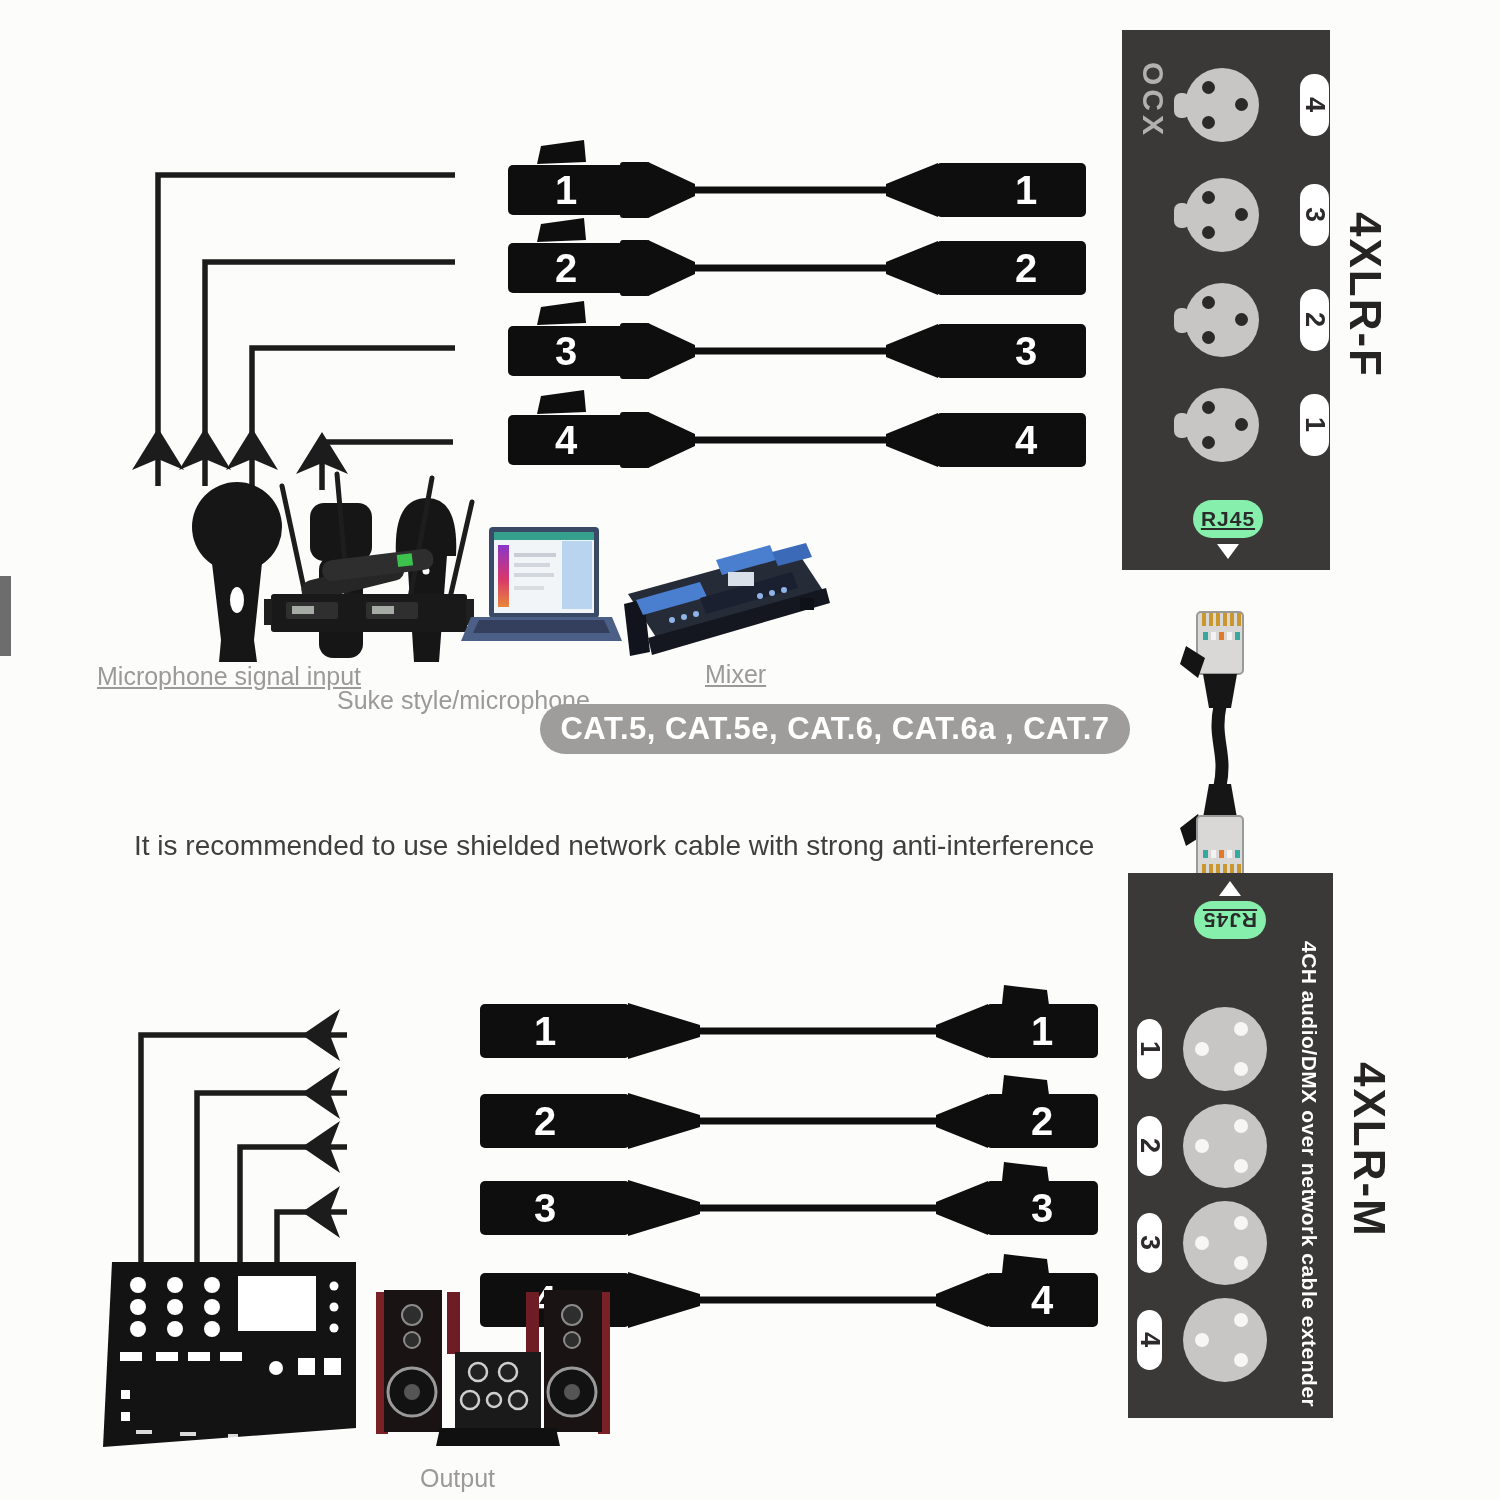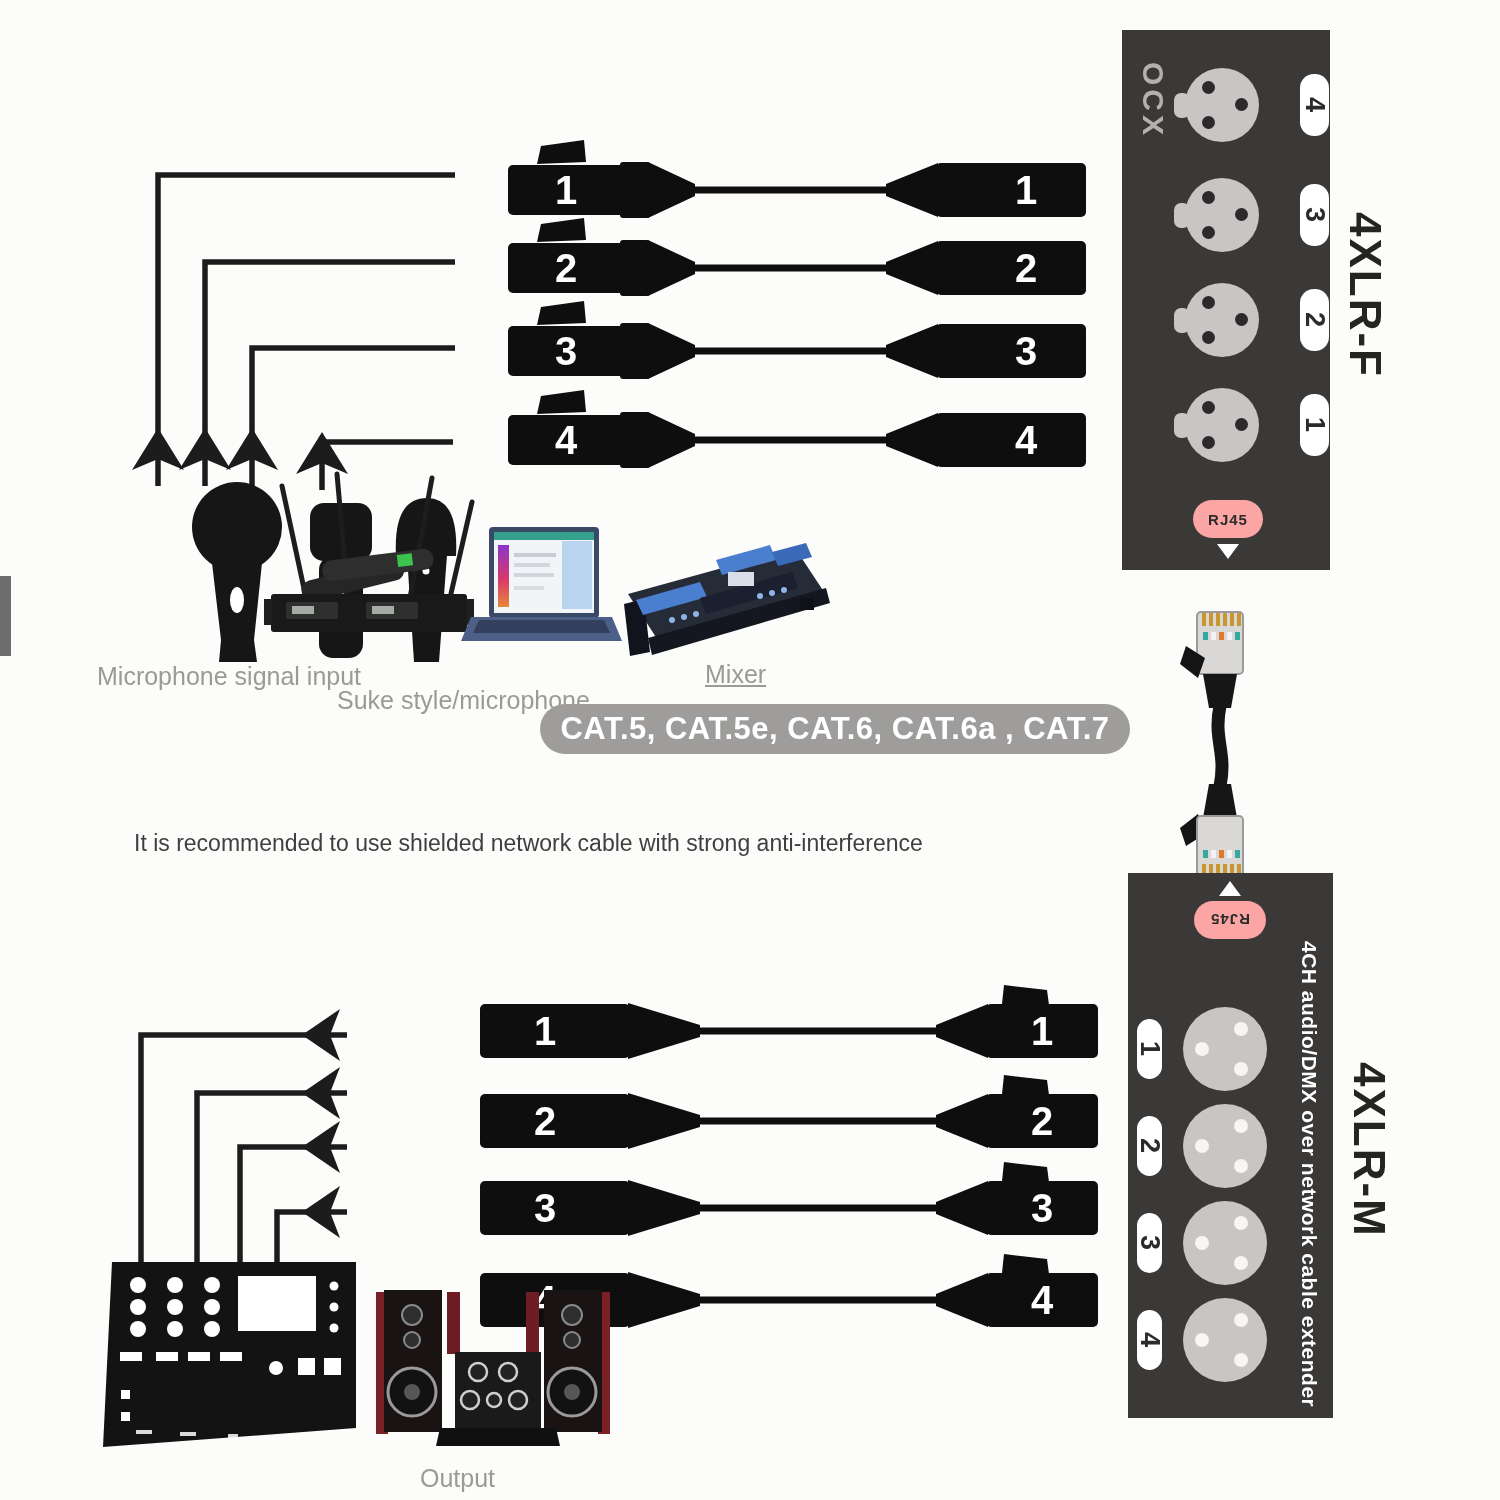--- a/index.html
+++ b/index.html
@@ -1,42 +1,42 @@
 <!DOCTYPE html>
 <html><head>
 <meta charset="utf-8">
 <style>
   html,body{margin:0;padding:0;background:#ffffff;}
   #canvas{position:relative;width:1500px;height:1500px;background:#fcfcfb;overflow:hidden;
           font-family:"Liberation Sans", sans-serif;}
   #diagram-svg{position:absolute;left:0;top:0;width:1500px;height:1500px;}
   .cnum{font-family:"Liberation Sans",sans-serif;font-weight:bold;font-size:40px;fill:#ffffff;text-anchor:middle;}
   .lbl{position:absolute;color:#9b9a98;font-size:25px;white-space:nowrap;}
-  .lbl-dark{position:absolute;color:#3f3f3f;font-size:23px;white-space:nowrap;}
+  .lbl-dark{position:absolute;color:#3f3f3f;font-size:28px;white-space:nowrap;}
   .cat-pill{position:absolute;left:540px;top:704px;width:590px;height:50px;border-radius:31px;
             background:#9e9d9c;color:#ffffff;font-weight:bold;font-size:31px;
             display:flex;align-items:center;justify-content:center;white-space:nowrap;letter-spacing:0.5px;}
   .cat-sub{position:absolute;left:560px;top:786px;width:590px;text-align:center;color:#9b9a98;font-size:25px;white-space:nowrap;}
   .panel{position:absolute;background:#3b3938;}
   #panel-top{left:1122px;top:30px;width:208px;height:540px;}
   #panel-bottom{left:1128px;top:873px;width:205px;height:545px;}
   .vtext{writing-mode:vertical-rl;white-space:nowrap;}
   .brand-ocx{position:absolute;left:14px;top:32px;color:#b3b1ae;font-size:30px;font-weight:600;letter-spacing:4px;}
   .xlr-circle{position:absolute;border-radius:50%;background:#c8c6c4;}
   .xlr-f{left:63px;width:74px;height:74px;}
   .xlr-m{left:55px;width:84px;height:84px;}
   .xlr-tab{position:absolute;left:-11px;top:25px;width:16px;height:25px;border-radius:7px;background:#c8c6c4;}
   .hole{position:absolute;border-radius:50%;background:#2b2929;width:13px;height:13px;}
   .pin{position:absolute;border-radius:50%;background:#f7f6f5;width:14px;height:14px;}
   .chpill{position:absolute;background:#ffffff;border-radius:14px;display:flex;align-items:center;justify-content:center;}
   .chpill-top{left:178px;width:29px;height:62px;}
   .chpill-bottom{left:9px;width:25px;height:60px;}
   .chpill span{writing-mode:vertical-rl;color:#2c2a2a;font-weight:bold;font-size:27px;}
-  .rj45-oval{position:absolute;background:#fca5a5;border-radius:19px;display:flex;align-items:center;justify-content:center;
-             color:#2b2b2b;font-weight:bold;font-size:15px;letter-spacing:1px;}
+  .rj45-oval{position:absolute;background:#86efac;border-radius:19px;display:flex;align-items:center;justify-content:center;
+             color:#2b2b2b;font-weight:bold;font-size:21px;letter-spacing:1px;text-decoration:underline;}
   .tri{position:absolute;width:0;height:0;}
   .side-model{position:absolute;color:#262423;font-size:44px;font-weight:bold;letter-spacing:2px;}
   .extender-text{position:absolute;right:12px;top:68px;color:#ffffff;font-weight:bold;font-size:21px;letter-spacing:0.5px;}
 </style>
 </head>
 <body>
 
 <div id="canvas">
 
 <svg id="diagram-svg" viewBox="0 0 1500 1500">
@@ -316,21 +316,21 @@
     <rect x="455" y="1352" width="86" height="76" fill="#1a1a1a"></rect>
     <circle cx="478" cy="1372" r="9" fill="#222" stroke="#cfcfcf" stroke-width="2.5"></circle>
     <circle cx="508" cy="1372" r="9" fill="#222" stroke="#cfcfcf" stroke-width="2.5"></circle>
     <circle cx="470" cy="1400" r="9" fill="#222" stroke="#cfcfcf" stroke-width="2.5"></circle>
     <circle cx="494" cy="1400" r="7" fill="#222" stroke="#cfcfcf" stroke-width="2.5"></circle>
     <circle cx="518" cy="1400" r="9" fill="#222" stroke="#cfcfcf" stroke-width="2.5"></circle>
     <polygon points="440,1428 556,1428 560,1446 436,1446" fill="#101010"></polygon>
   </g>
 </svg>
 
-<div class="lbl" style="left:97px;top:662px;">Microphone signal input</div>
+<div class="lbl" style="left:97px;top:662px;text-decoration:underline;">Microphone signal input</div>
 <div class="lbl" style="left:337px;top:638px;margin-top:48px;">Suke style/microphone</div>
 <div class="lbl" style="left:705px;top:660px;text-decoration:underline;">Mixer</div>
 <div class="cat-pill">CAT.5,  CAT.5e,  CAT.6,  CAT.6a ,  CAT.7</div>
 <div class="lbl-dark" style="left:134px;top:830px;">It is recommended to use shielded network cable with strong anti-interference</div>
 <div class="lbl" style="left:420px;top:1464px;">Output</div>
 
 <div id="panel-top" class="panel">
   <div class="brand-ocx vtext">OCX</div>
 
   <div class="xlr-circle xlr-f" style="top:38px;">

